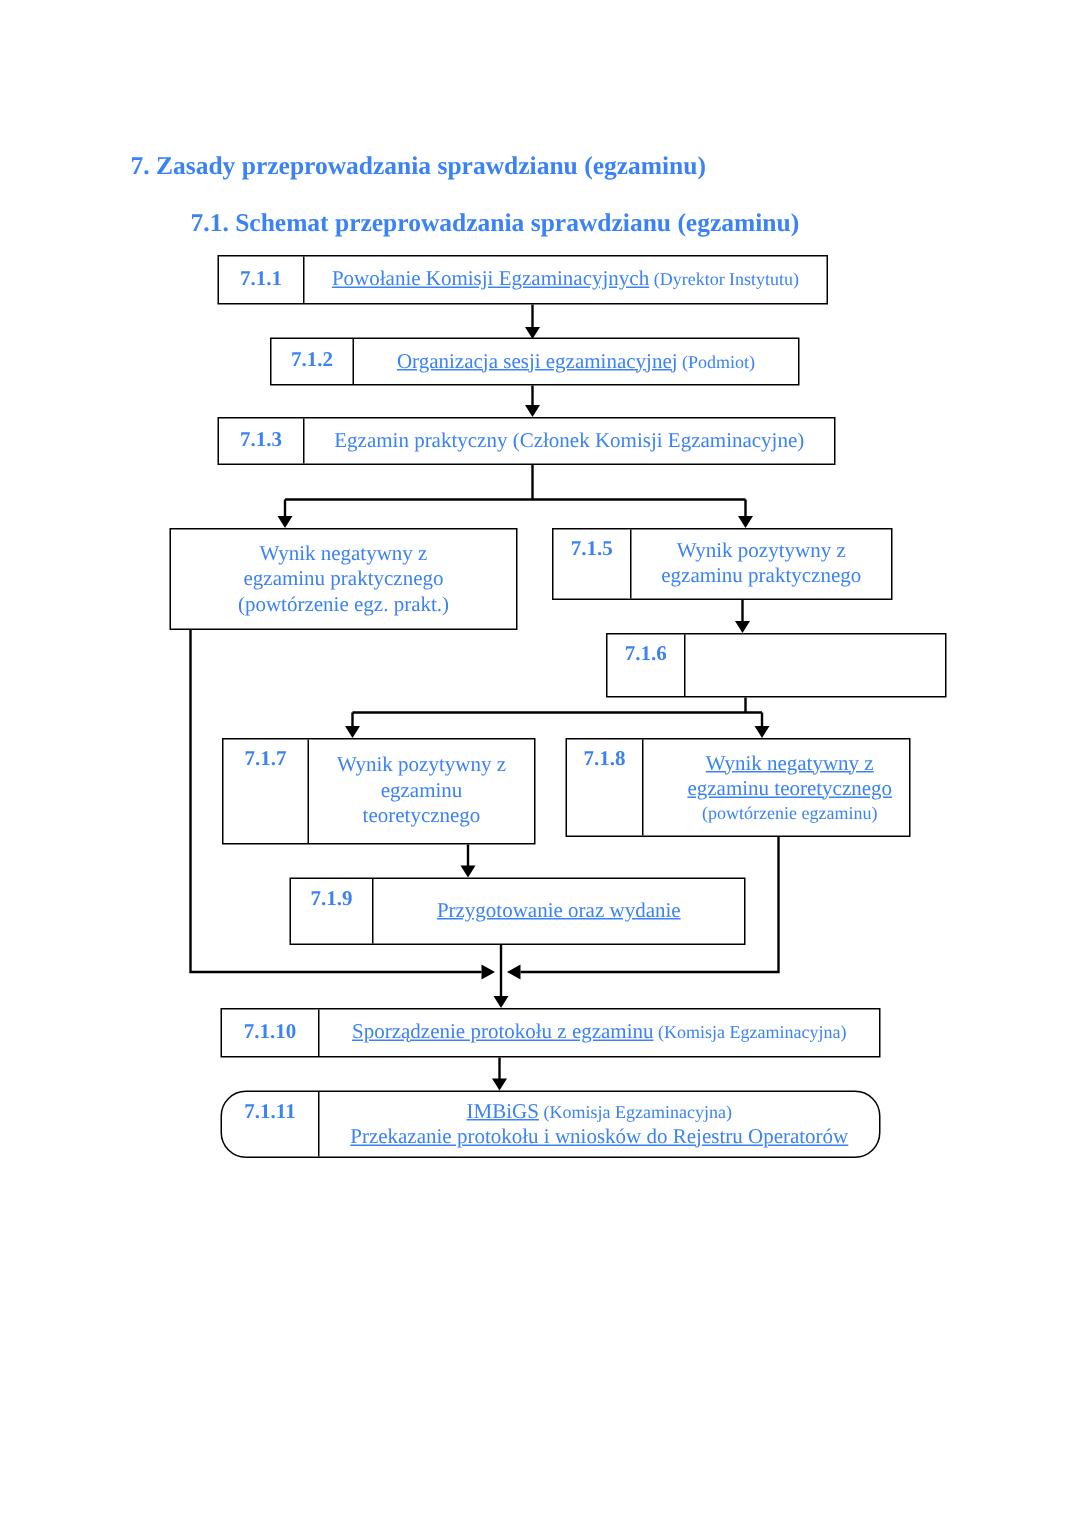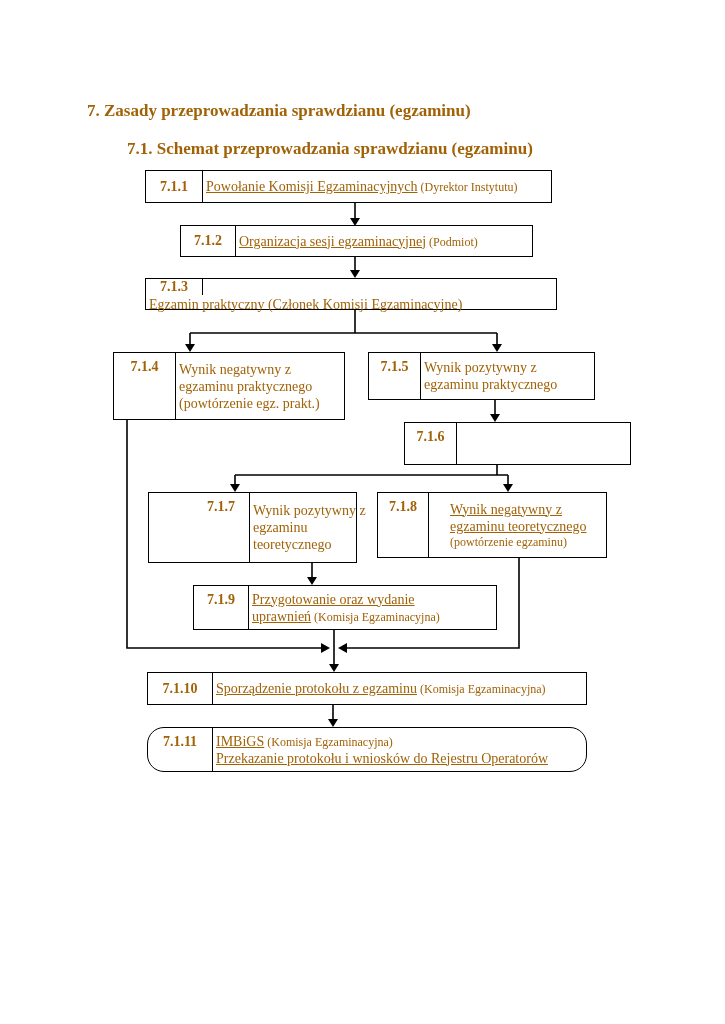--- a/index.html
+++ b/index.html
@@ -1,21 +1,21 @@
 <!DOCTYPE html>
 <html><head>
 <meta charset="utf-8">
 <style>
   html,body { margin:0; padding:0; background:#ffffff; }
   #page {
     position:relative;
     width:725px; height:1024px;
     background:#ffffff;
     font-family:"Liberation Serif","DejaVu Serif",serif;
-    color:#a16207;
+    color:#3b82f6;
     overflow:hidden;
   }
   .h1 {
     position:absolute; left:87px; top:101px;
     font-size:17px; font-weight:bold; white-space:nowrap;
   }
   .h2 {
     position:absolute; left:127px; top:139px;
     font-size:17px; font-weight:bold; white-space:nowrap;
   }
@@ -33,20 +33,21 @@
     font-weight:bold; font-size:14px;
     display:flex; justify-content:center;
     flex-shrink:0;
     font-family:Liberation Serif, serif;
   }
   .num.c { align-items:center; }
   .num.t { align-items:flex-start; padding-top:6px; }
   .body {
     flex:1;
     display:flex; flex-direction:column; justify-content:center;
+    text-align:center;
     font-size:14px; line-height:17px;
     padding:1px 3px;
     overflow:visible;
   }
   .line { white-space:nowrap; }
   .u { text-decoration:underline; }
   .note { font-size:12px; line-height:15px; }
   #connectors {
     position:absolute; left:0; top:0;
     z-index:2; pointer-events:none;
@@ -67,49 +68,48 @@
     </div>
   </div>
 
   <div class="node" style="left:180px;top:225px;width:353px;height:32px;">
     <div class="num c" style="width:55px;">7.1.2</div>
     <div class="body">
       <div class="line"><span class="u">Organizacja sesji egzaminacyjnej</span><span class="note"> (Podmiot)</span></div>
     </div>
   </div>
 
-  <div class="node" style="left:145px;top:278px;width:412px;height:32px;flex-direction:column;">
+  <div class="node" style="left:145px;top:278px;width:412px;height:32px;">
     <div class="num c" style="width:57px;">7.1.3</div>
     <div class="body">
       <div class="line"><span>Egzamin praktyczny (Członek Komisji Egzaminacyjne)</span></div>
     </div>
   </div>
 
   <div class="node" style="left:113px;top:352px;width:232px;height:68px;">
-    <div class="num t" style="width:62px;">7.1.4</div>
     <div class="body">
       <div class="line">Wynik negatywny z</div>
       <div class="line">egzaminu praktycznego</div>
       <div class="line">(powtórzenie egz. prakt.)</div>
     </div>
   </div>
 
   <div class="node" style="left:368px;top:352px;width:227px;height:48px;">
     <div class="num t" style="width:52px;">7.1.5</div>
     <div class="body">
       <div class="line">Wynik pozytywny z</div>
       <div class="line">egzaminu praktycznego</div>
     </div>
   </div>
 
   <div class="node" style="left:368px;top:422px;width:227px;height:43px;margin-left:36px;">
     <div class="num t" style="width:52px;">7.1.6</div>
   </div>
 
-  <div class="node" style="left:148px;top:492px;width:209px;height:71px;padding-left:44px;">
+  <div class="node" style="left:148px;top:492px;width:209px;height:71px;">
     <div class="num t" style="width:57px;">7.1.7</div>
     <div class="body">
       <div class="line">Wynik pozytywny z</div>
       <div class="line">egzaminu</div>
       <div class="line">teoretycznego</div>
     </div>
   </div>
 
   <div class="node" style="left:377px;top:492px;width:230px;height:66px;gap:18px;">
     <div class="num t" style="width:51px;">7.1.8</div>
@@ -117,21 +117,20 @@
       <div class="line"><span class="u">Wynik negatywny z</span></div>
       <div class="line"><span class="u">egzaminu teoretycznego</span></div>
       <div class="line note">(powtórzenie egzaminu)</div>
     </div>
   </div>
 
   <div class="node" style="left:193px;top:585px;width:304px;height:45px;">
     <div class="num t" style="width:55px;">7.1.9</div>
     <div class="body">
       <div class="line"><span class="u">Przygotowanie oraz wydanie</span></div>
-      <div class="line"><span class="u">uprawnień</span><span class="note"> (Komisja Egzaminacyjna)</span></div>
     </div>
   </div>
 
   <div class="node" style="left:147px;top:672px;width:440px;height:33px;">
     <div class="num c" style="width:65px;">7.1.10</div>
     <div class="body">
       <div class="line"><span class="u">Sporządzenie protokołu z egzaminu</span><span class="note"> (Komisja Egzaminacyjna)</span></div>
     </div>
   </div>
 

